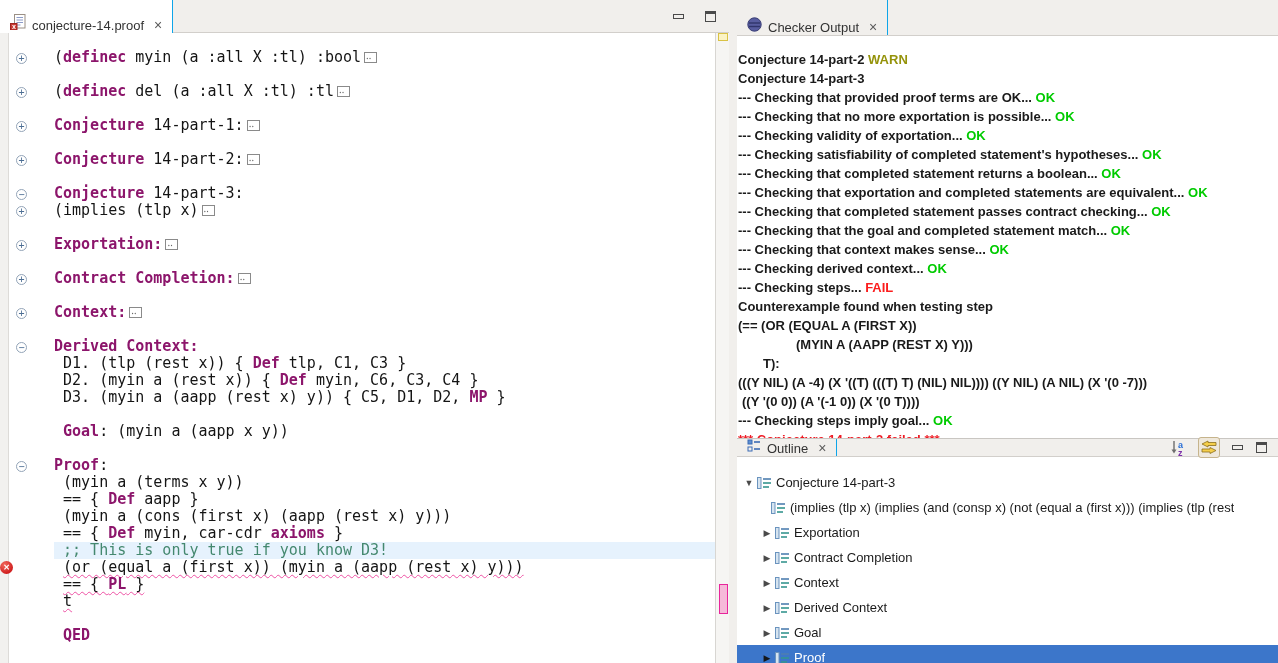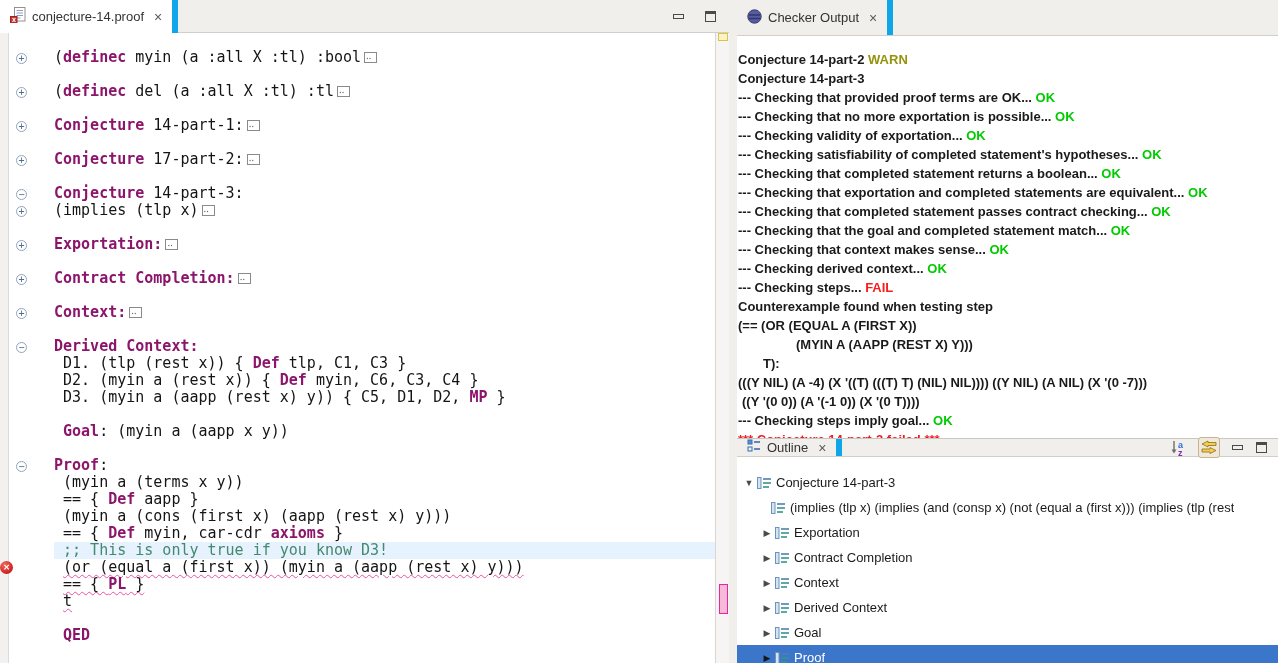--- a/index.html
+++ b/index.html
@@ -3,21 +3,21 @@
 <meta charset="utf-8">
 <style>
   * { margin:0; padding:0; box-sizing:border-box; }
   html,body { width:1278px; height:663px; overflow:hidden; }
   body { font-family:"Liberation Sans", sans-serif; background:#F1EFEC; position:relative; }
 
   .panel { position:absolute; background:#fff; }
 
   
   .tabbar { position:relative; background:#F1EFEC; border-bottom:1px solid #D2CFCB; display:flex; align-items:stretch; }
-  .tab { display:flex; align-items:center; gap:6px; padding:0 10px; border-right:6px solid #0ea5e9; font-size:13px; color:#333; white-space:nowrap; }
+  .tab { display:flex; align-items:flex-end; gap:6px; padding:0 10px; border-right:1px solid #0ea5e9; font-size:13px; color:#333; white-space:nowrap; }
   .tab.active-white { background:#fff; margin-bottom:-1px; }
   .tab .close { color:#5a5a5a; font-size:14px; margin-left:4px; cursor:default; }
   .winbtns { position:absolute; right:12px; top:0; bottom:0; display:flex; align-items:center; gap:18px; }
   .wm { display:flex; align-items:center; justify-content:center; width:14px; height:14px; }
   .wm-min { width:11px; height:5px; border:1px solid #4A4A4A; }
   .wm-max { width:11px; height:11px; border:1px solid #4A4A4A; border-top-width:3px; }
 
   
   #editor { left:0; top:0; width:729px; height:663px; }
   #editor .tabbar { height:33px; }
@@ -119,21 +119,21 @@
         <div class="code-line">
           <span class="fold-cell"><span class="fold-icon">+</span></span>
           <span class="code-text"><span class="seg-k">Conjecture</span><span class="seg-p"> 14-part-1:</span><span class="foldbox"></span></span>
         </div>
         <div class="code-line">
           <span class="fold-cell"></span>
           <span class="code-text"></span>
         </div>
         <div class="code-line">
           <span class="fold-cell"><span class="fold-icon">+</span></span>
-          <span class="code-text"><span class="seg-k">Conjecture</span><span class="seg-p"> 17-part-2:</span><span class="foldbox"></span></span>
+          <span class="code-text"><span class="seg-k">Conjecture</span><span class="seg-p"> 14-part-2:</span><span class="foldbox"></span></span>
         </div>
         <div class="code-line">
           <span class="fold-cell"></span>
           <span class="code-text"></span>
         </div>
         <div class="code-line">
           <span class="fold-cell"><span class="fold-icon">−</span></span>
           <span class="code-text"><span class="seg-k">Conjecture</span><span class="seg-p"> 14-part-3:</span></span>
         </div>
         <div class="code-line">

